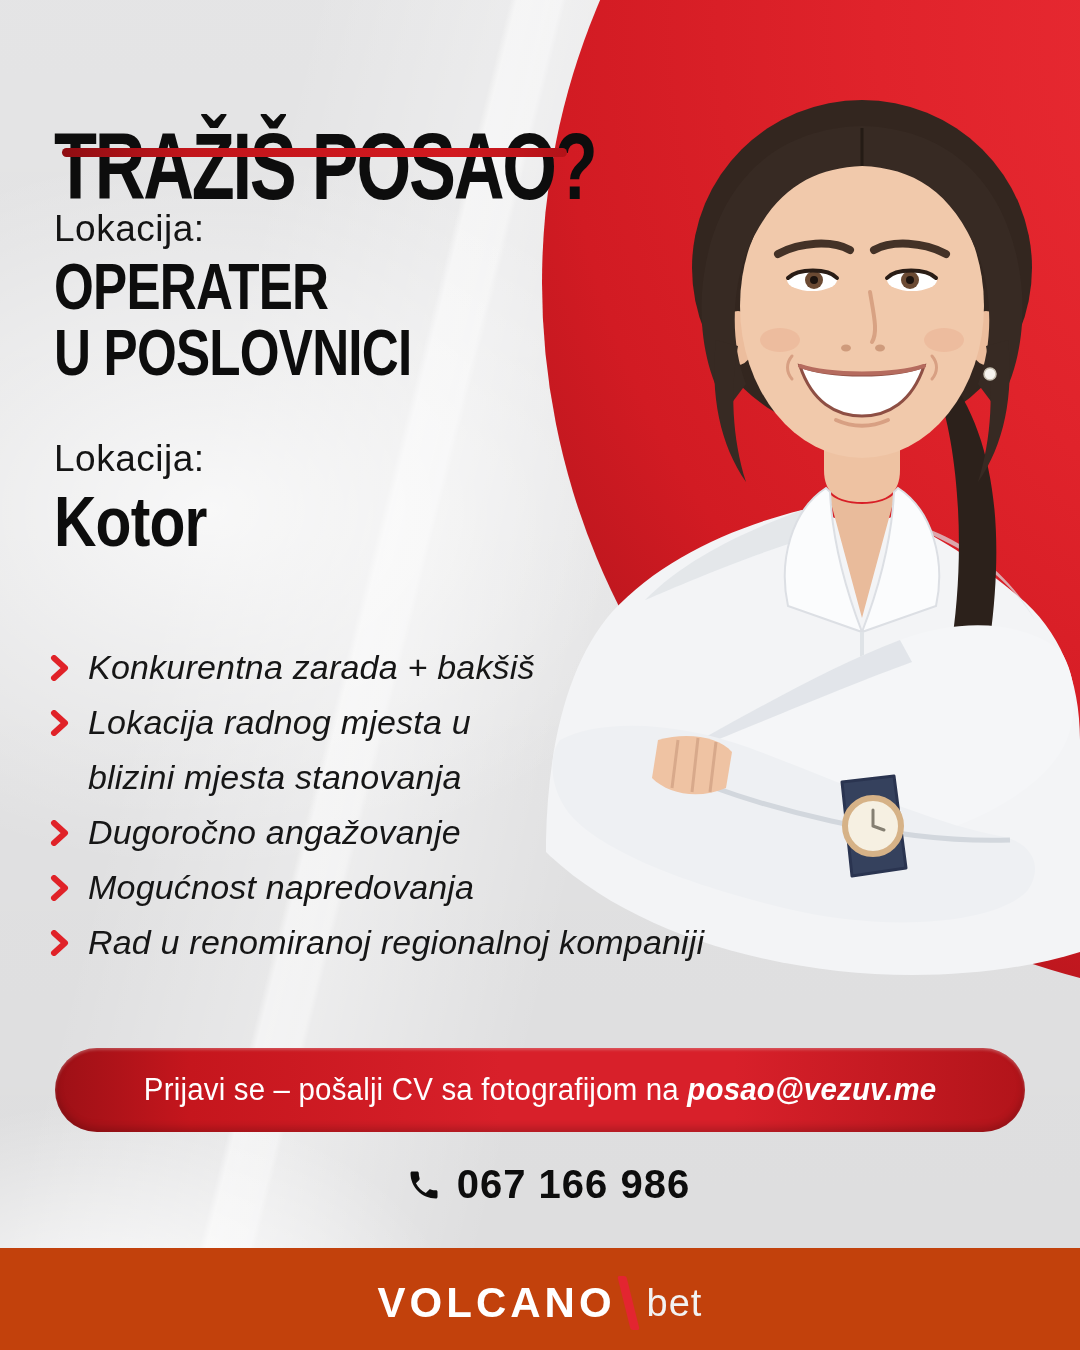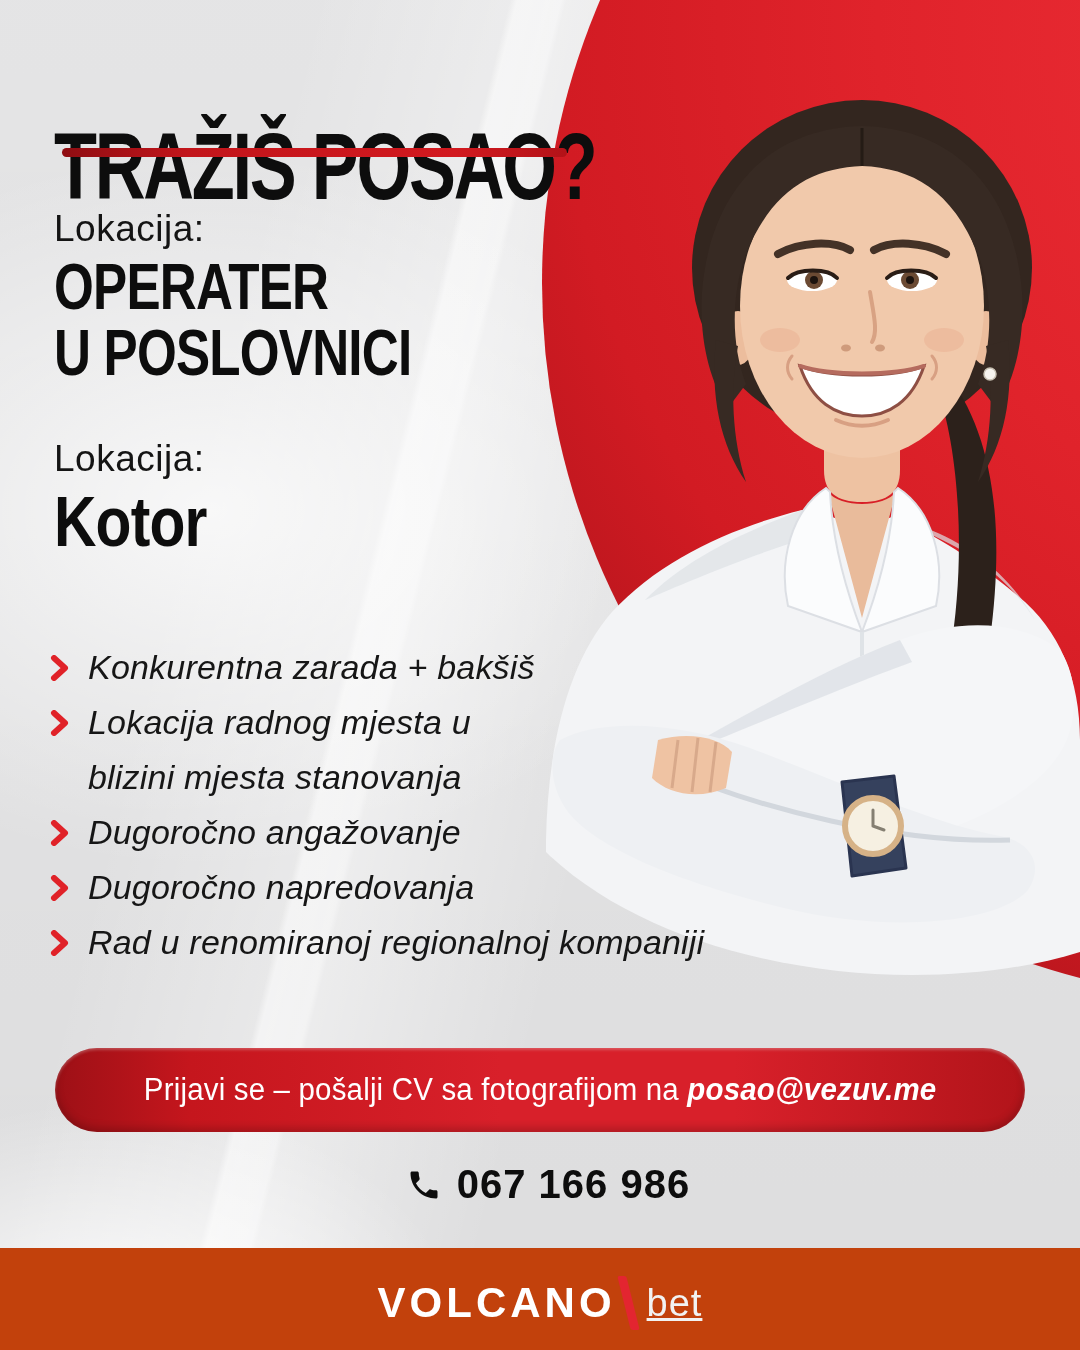--- a/index.html
+++ b/index.html
@@ -58,21 +58,21 @@
   .phone-row{position:absolute;left:0;right:0;top:1162px;display:flex;align-items:center;
     justify-content:center;gap:15px;padding-left:16px;}
   .phone-number{font-size:40px;font-weight:600;letter-spacing:1px;color:#0d0d0d;}
 
   
   .footer{position:absolute;left:0;top:1248px;width:100%;height:110px;background:#c2410c;
     display:flex;align-items:center;justify-content:center;}
   .brand-volcano{font-size:42px;font-weight:800;color:#fff;letter-spacing:4px;}
   .brand-slash{display:inline-block;width:9px;height:54px;background:#e32530;border-radius:2px;
     transform:skewX(14deg);margin:0 14px 0 8px;}
-  .brand-bet{font-size:38px;font-weight:300;color:#f2f2f2;letter-spacing:1px;text-decoration:underline;}
+  .brand-bet{font-size:38px;font-weight:300;color:#f2f2f2;letter-spacing:1px;}
 </style>
 </head>
 <body>
 
 <div class="poster">
 
   <div class="bg-diag"></div>
   <div class="bg-glow-1"></div>
   <div class="bg-glow-2"></div>
   <div class="red-circle"></div>
@@ -162,21 +162,21 @@
     <li>
       <svg class="chev" width="20" height="26" viewBox="0 0 20 26">
           <path d="M4 3 L15 13 L4 23" fill="none" stroke="#e02228" stroke-width="6" stroke-linecap="round" stroke-linejoin="round"></path>
         </svg>
       <span class="benefit-text">Dugoročno angažovanje</span>
     </li>
     <li>
       <svg class="chev" width="20" height="26" viewBox="0 0 20 26">
           <path d="M4 3 L15 13 L4 23" fill="none" stroke="#e02228" stroke-width="6" stroke-linecap="round" stroke-linejoin="round"></path>
         </svg>
-      <span class="benefit-text">Dugoročno napredovanja</span>
+      <span class="benefit-text">Mogućnost napredovanja</span>
     </li>
     <li>
       <svg class="chev" width="20" height="26" viewBox="0 0 20 26">
           <path d="M4 3 L15 13 L4 23" fill="none" stroke="#e02228" stroke-width="6" stroke-linecap="round" stroke-linejoin="round"></path>
         </svg>
       <span class="benefit-text">Rad u renomiranoj regionalnoj kompaniji</span>
     </li>
   </ul>
 
   <div class="cta-banner">

